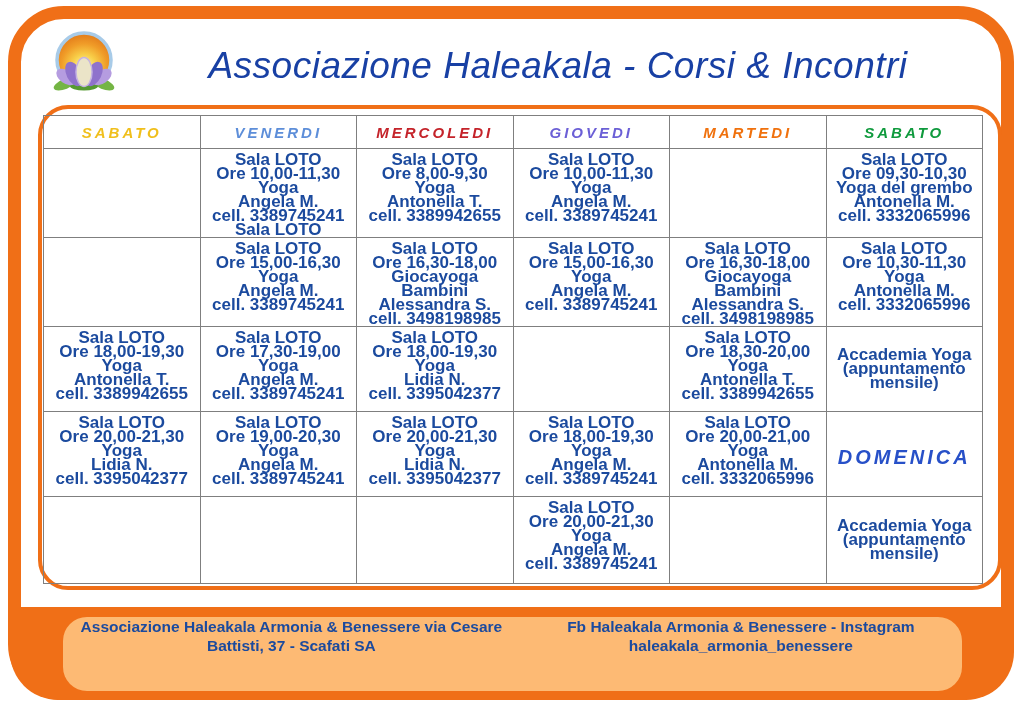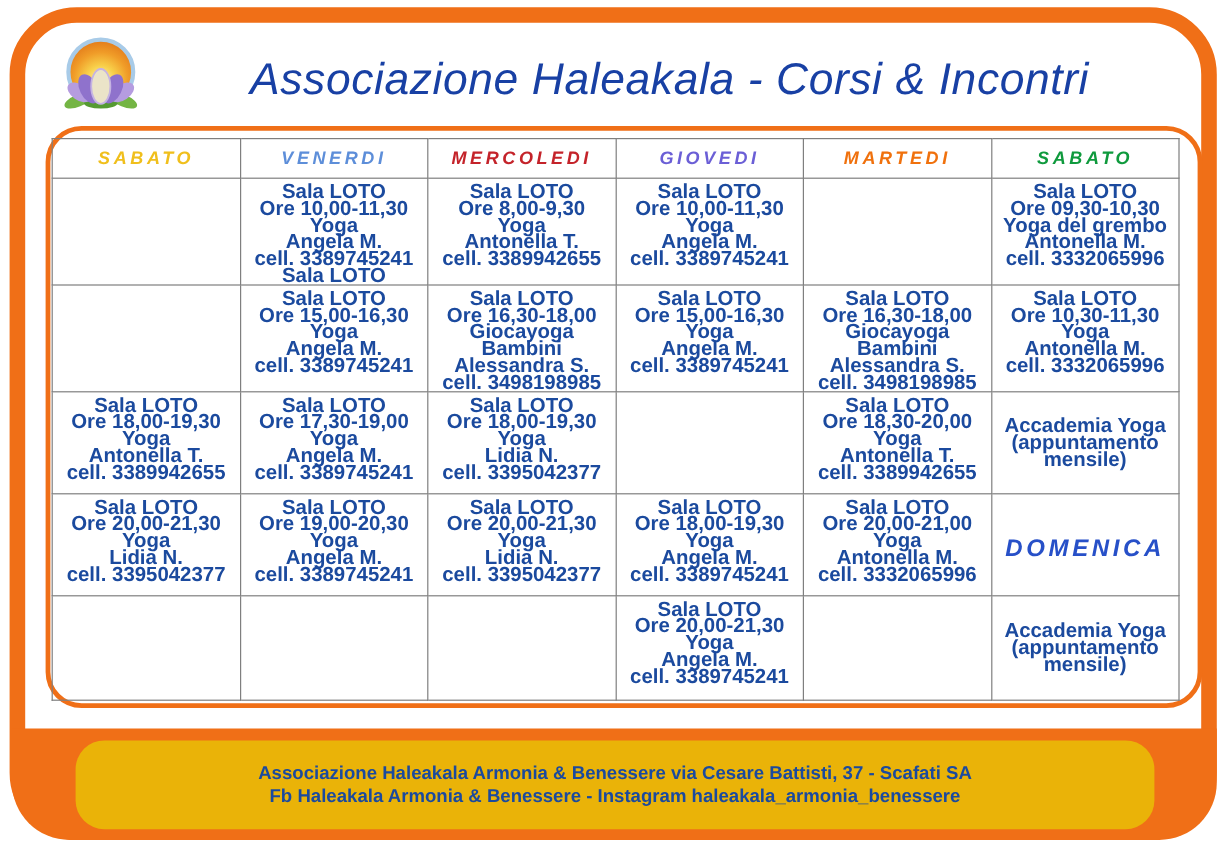--- a/index.html
+++ b/index.html
@@ -47,22 +47,22 @@
     font-size:20px;letter-spacing:3px;color:#2750c8;
   }
   tr.r1{height:84px;} tr.r2{height:80px;} tr.r3{height:85px;}
   tr.r4{height:85px;} tr.r5{height:87px;}
   .band{
     position:absolute;left:10px;top:607px;width:1004px;height:93px;
     background:var(--orange);border-radius:0 0 48px 48px;
   }
   .footer-box{
     position:absolute;left:63px;top:617px;width:899px;height:74px;
-    background:#eab308;border-radius:24px;
-    display:flex;flex-direction:column;justify-content:center;text-align:center;
+    background:#fdba74;border-radius:24px;
+    display:flex;flex-direction:row;justify-content:center;text-align:center;
   }
   .footer-box div{color:var(--blue);font-weight:bold;font-size:15.5px;line-height:19px;}
 </style>
 </head>
 <body>
 
 <div class="frame"></div>
 
 <div class="logo">
   <svg width="66" height="70" viewBox="0 0 66 70">

